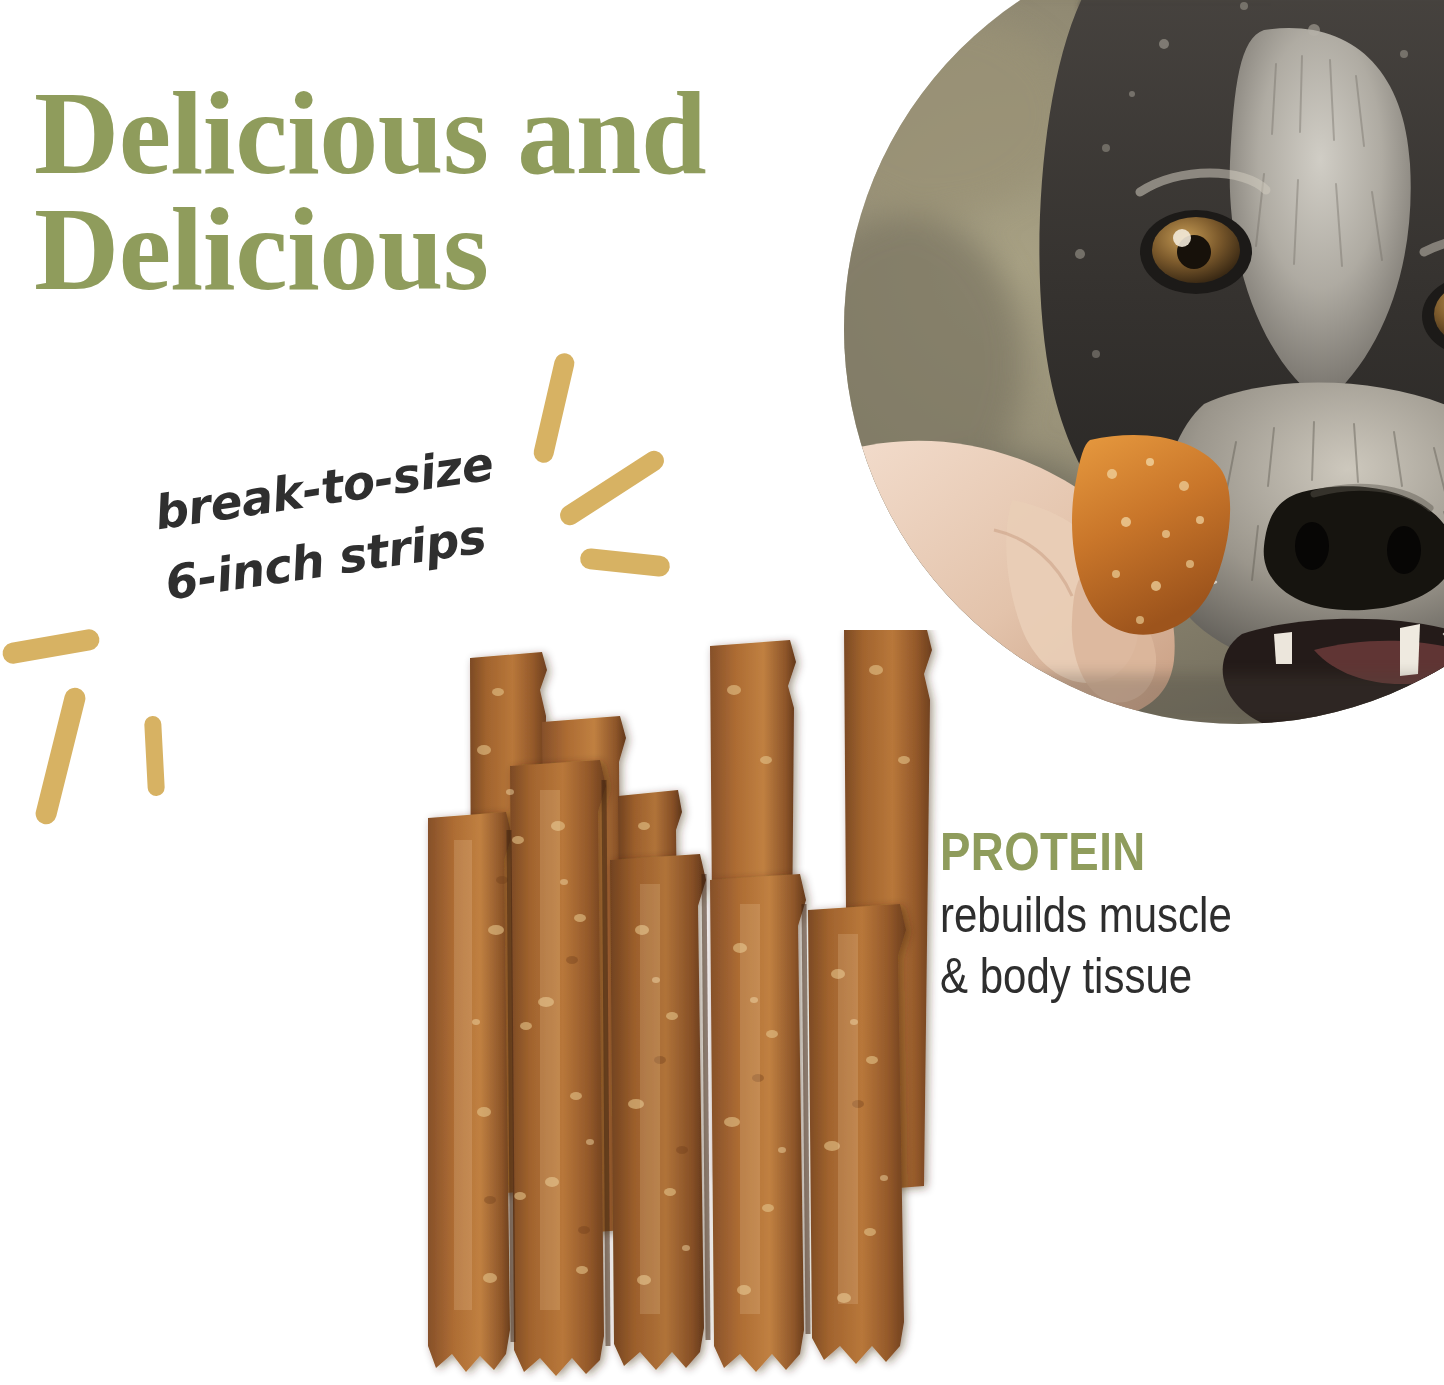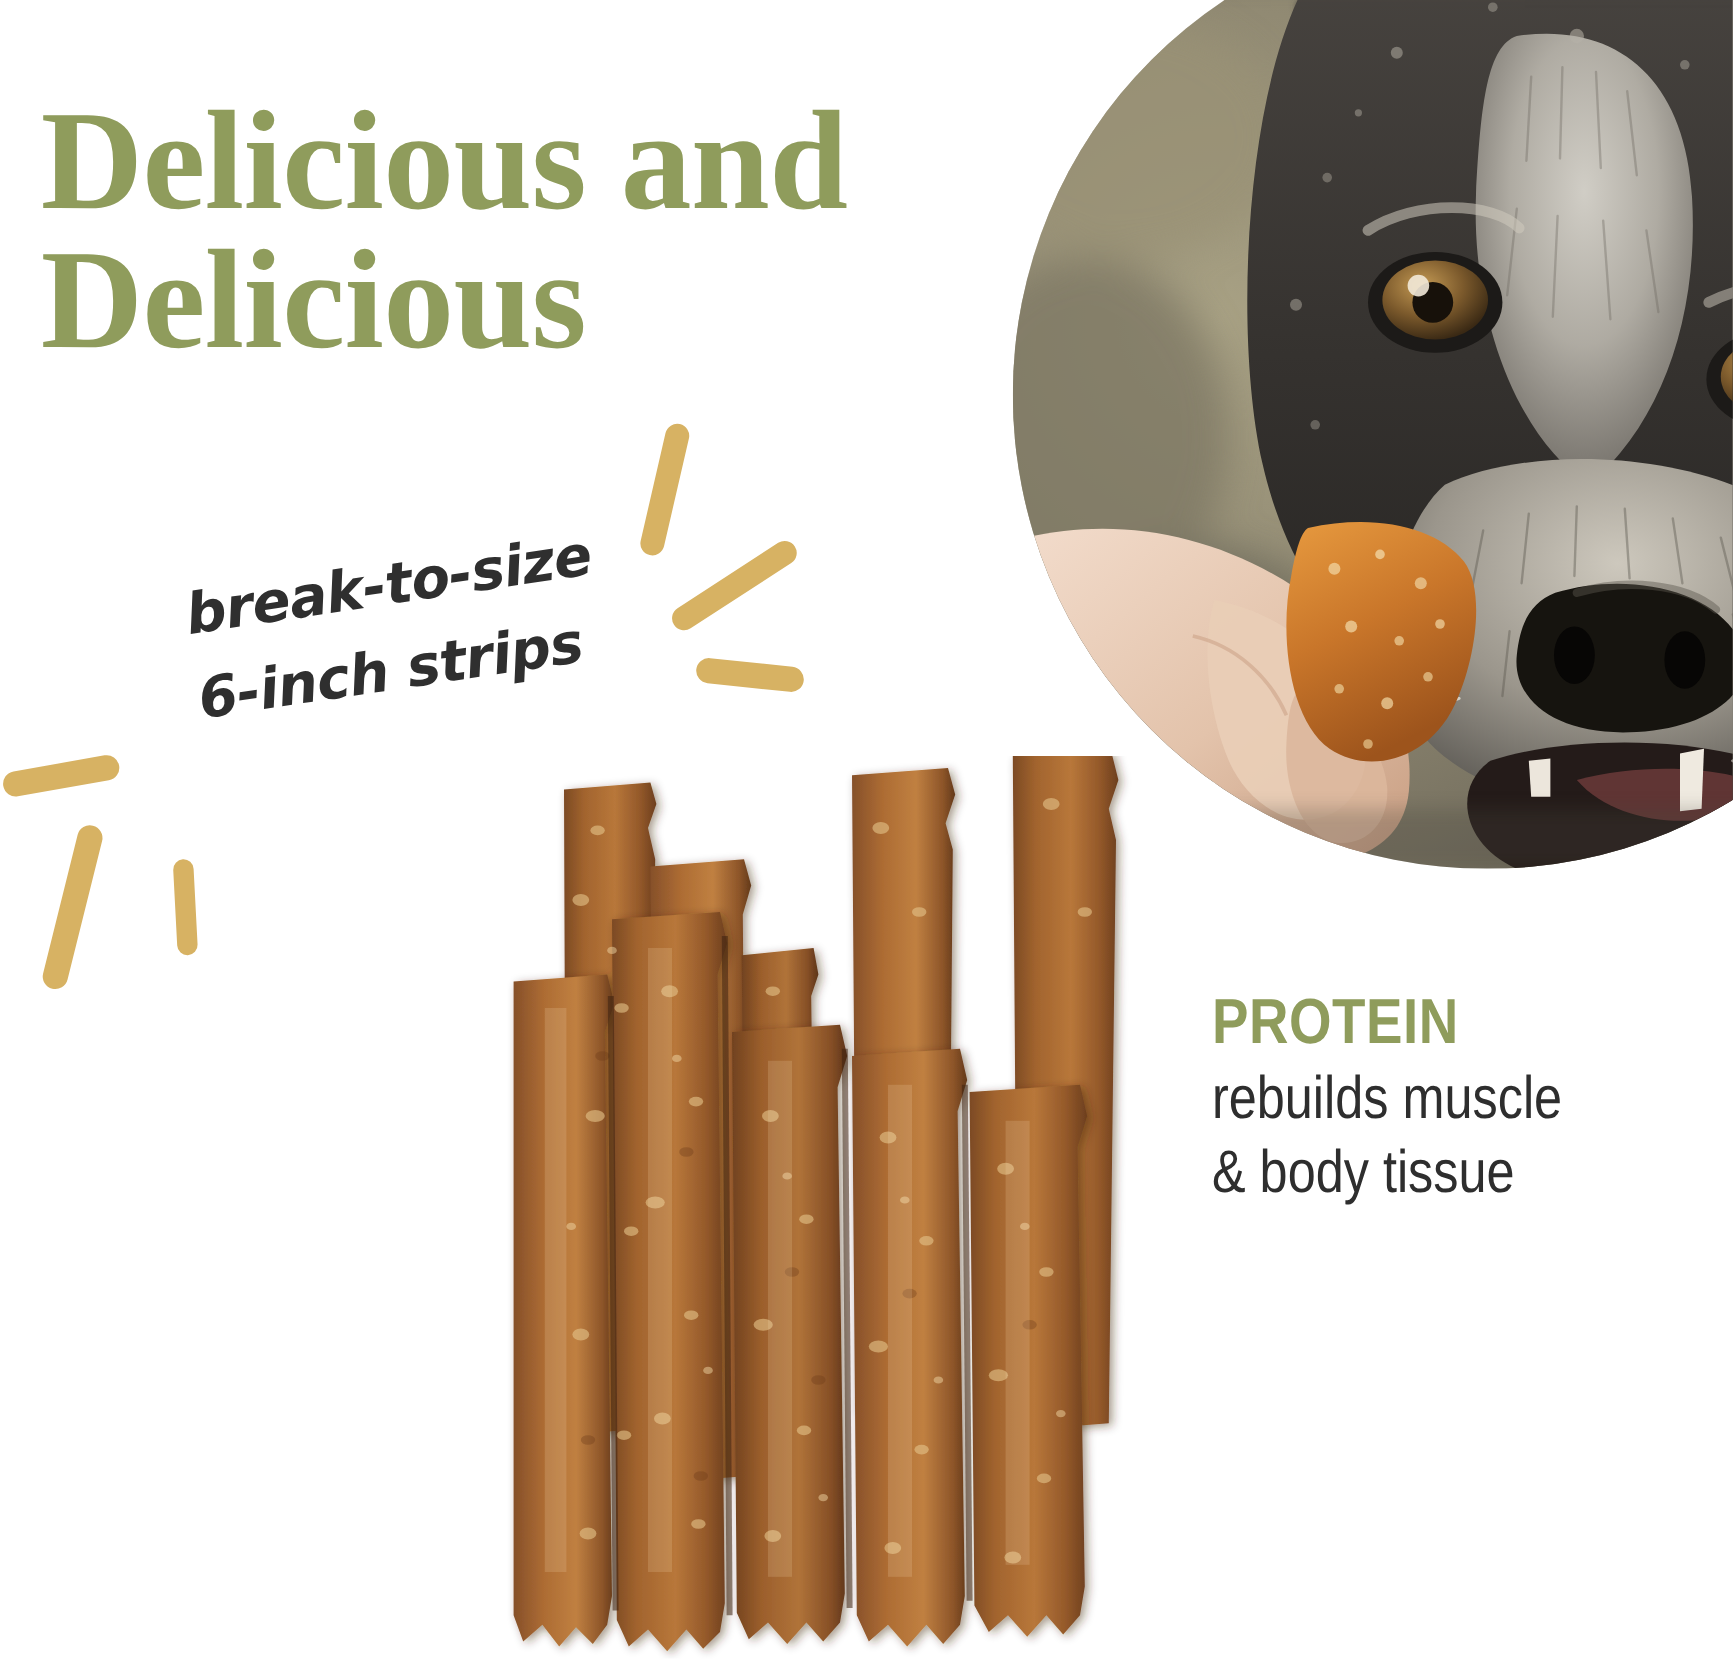--- a/index.html
+++ b/index.html
@@ -87,21 +87,21 @@
     font-family: "Liberation Sans", sans-serif;
     font-size: 50px;
     line-height: 1.22;
     color: #2e2e2e;
     transform: scaleX(0.84);
     transform-origin: left top;
     white-space: nowrap;
   }
   .callout .c-body .ln { display: block; }
 
-  #callout-protein    { left: 1010px; top: 824px; }
+  #callout-protein    { left: 940px; top: 824px; }
   #callout-phosphorus { left: 36px;  top: 1168px; }
   #callout-niacin     { left: 998px; top: 1178px; }
 
   
   .strips {
     position: absolute;
     left: 414px;
     top: 630px;
     width: 570px;
     height: 752px;

